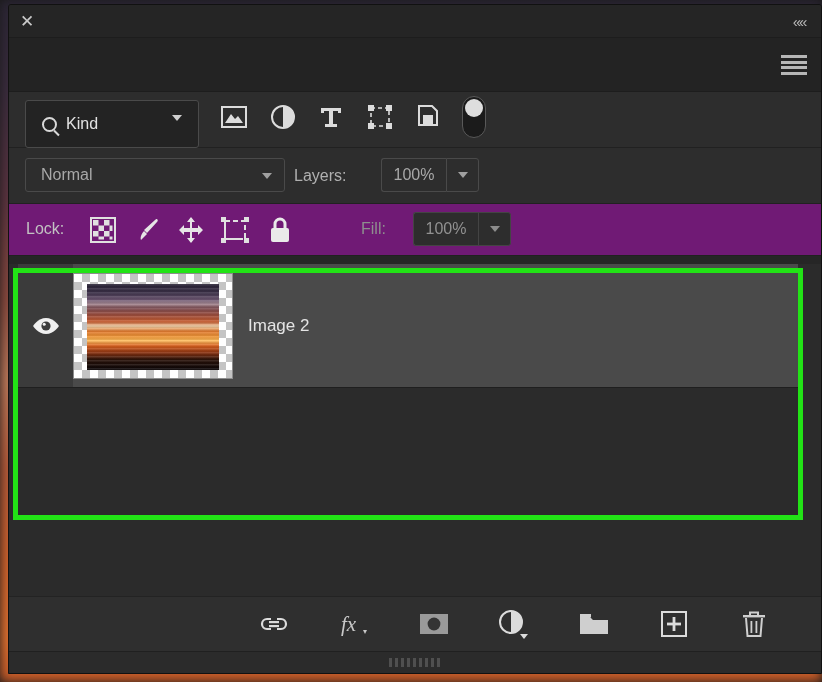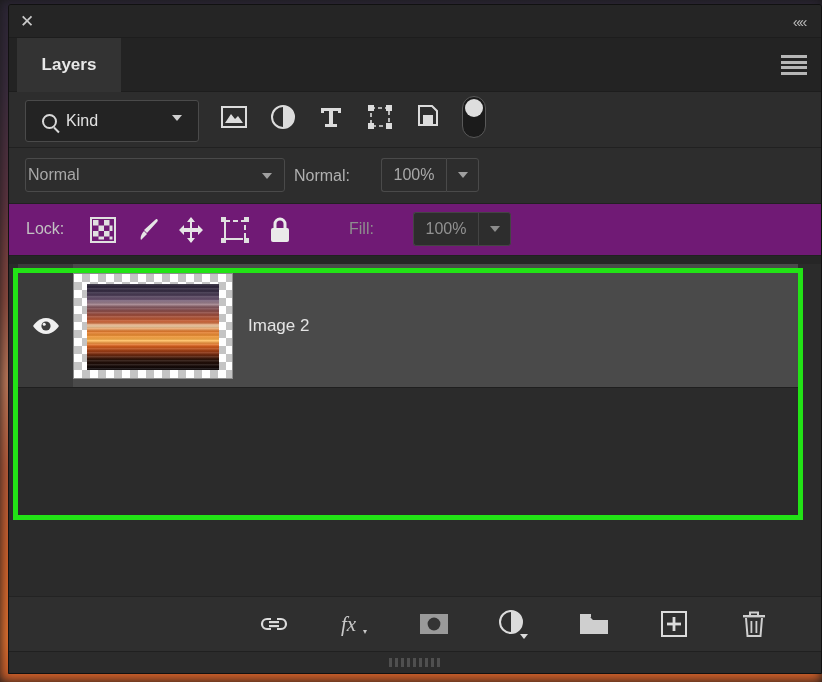--- a/index.html
+++ b/index.html
@@ -74,21 +74,21 @@
   #panel-menu i { display:block; height:3px; background:#b6b6b6; }
 
   
   #filter-row {
     position:relative; height:56px;
     background:#2d2d2d;
     border-bottom:1px solid #212121;
   }
   #kind-select {
     position:absolute; left:16px; top:8px;
-    width:174px; height:42px;
+    width:174px; height:48px;
     background:#232323; border:1px solid #4a4a4a; border-radius:3px;
     display:flex; align-items:center; cursor:pointer;
   }
   .mag {
     width:15px; height:15px; margin-left:16px;
     border:2px solid #d8d8d8; border-radius:50%;
     position:relative; flex:none;
   }
   .mag::after {
     content:""; position:absolute;
@@ -125,21 +125,21 @@
     position:relative; height:56px;
     background:#2d2d2d;
     border-bottom:1px solid #212121;
   }
   #blend-select {
     position:absolute; left:16px; top:10px;
     width:260px; height:34px;
     background:#2d2d2d; border:1px solid #4a4a4a; border-radius:3px;
     display:flex; align-items:center; cursor:pointer;
   }
-  #blend-label { margin-left:2px; color:#a8a8a8; font-size:16px; }
+  #blend-label { margin-left:15px; color:#a8a8a8; font-size:16px; }
   #blend-select .caret { position:absolute; right:12px; top:14px; border-top-color:#a0a0a0; }
 
   #opacity-label {
     position:absolute; left:285px; top:19px;
     color:#b0b0b0; font-size:16px;
   }
   #opacity-field {
     position:absolute; left:372px; top:10px;
     width:65px; height:34px;
     border:1px solid #4a4a4a; border-right:none; border-radius:3px 0 0 3px;
@@ -165,21 +165,21 @@
   }
   #lock-label {
     position:absolute; left:17px; top:16px;
     color:#c2c2c2; font-size:16px;
   }
   .lock-icon {
     position:absolute; top:10px; width:32px; height:32px;
     display:flex; align-items:center; justify-content:center; cursor:pointer;
   }
   #fill-label {
-    position:absolute; left:340px; top:16px;
+    position:absolute; left:352px; top:16px;
     color:#8e8e8e; font-size:16px;
   }
   #fill-field {
     position:absolute; left:404px; top:8px;
     width:65px; height:34px;
     border:1px solid #444; border-right:none; border-radius:3px 0 0 3px;
     background:#2d2d2d; cursor:text;
   }
   #fill-value {
     display:block; text-align:center; line-height:32px;
@@ -312,23 +312,20 @@
 <div id="canvas-backdrop"></div>
 
 <div id="panel">
 
   <div id="titlebar">
     <div id="close-btn">✕</div>
     <div id="collapse-btn">««</div>
   </div>
 
   <div id="tabstrip">
-    <div id="tab-layers">
-      <span>Layers</span>
-    </div>
     <div id="panel-menu">
       <i></i>
         <i></i>
         <i></i>
         <i></i>
     </div>
   </div>
 
   <div id="filter-row">
 
@@ -382,21 +379,21 @@
     <div id="toggle-filter">
         <i></i>
       </div>
   </div>
 
   <div id="blend-row">
     <div id="blend-select">
       <span id="blend-label">Normal</span>
       <span class="caret"></span>
     </div>
-    <div id="opacity-label">Normal:</div>
+    <div id="opacity-label">Layers:</div>
     <div id="opacity-field">
       <span id="opacity-value">100%</span>
     </div>
     <div id="opacity-stepper">
       <span class="caret"></span>
     </div>
   </div>
 
   <div id="lock-row">
     <div id="lock-label">Lock:</div>

